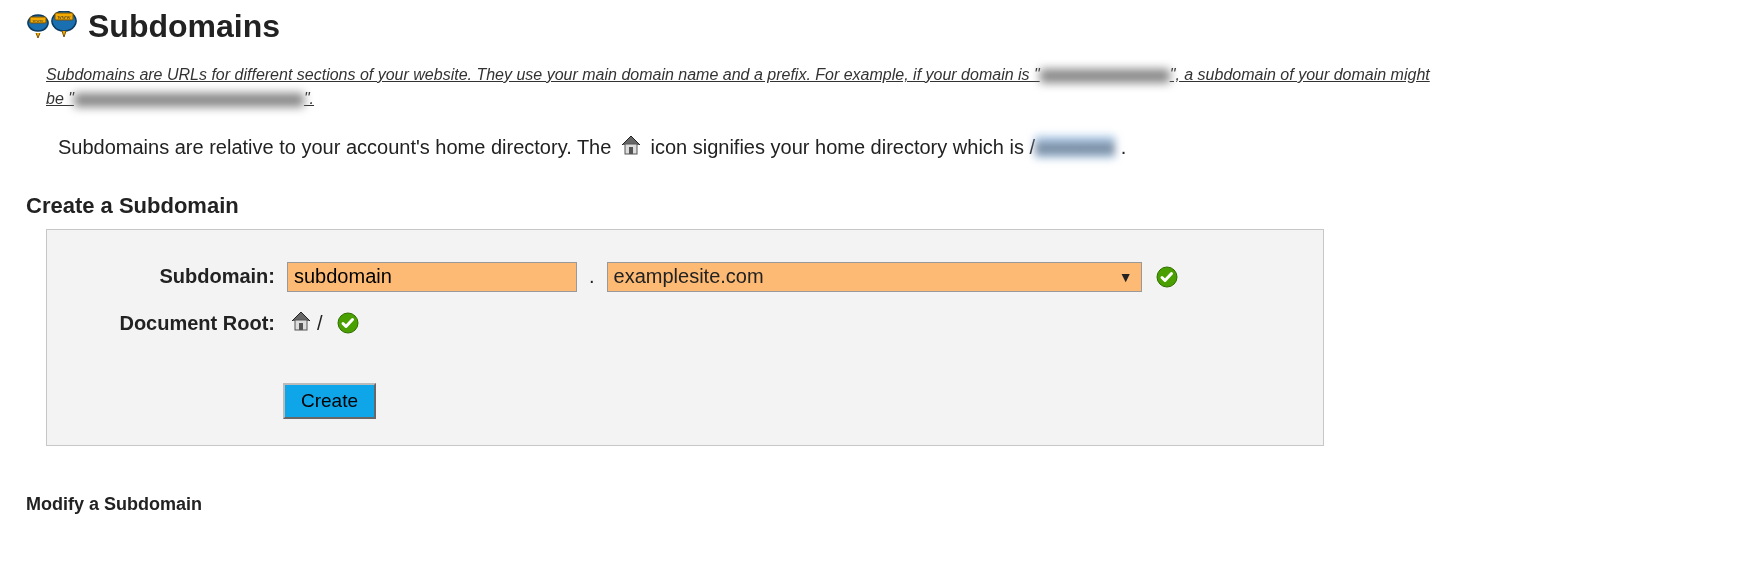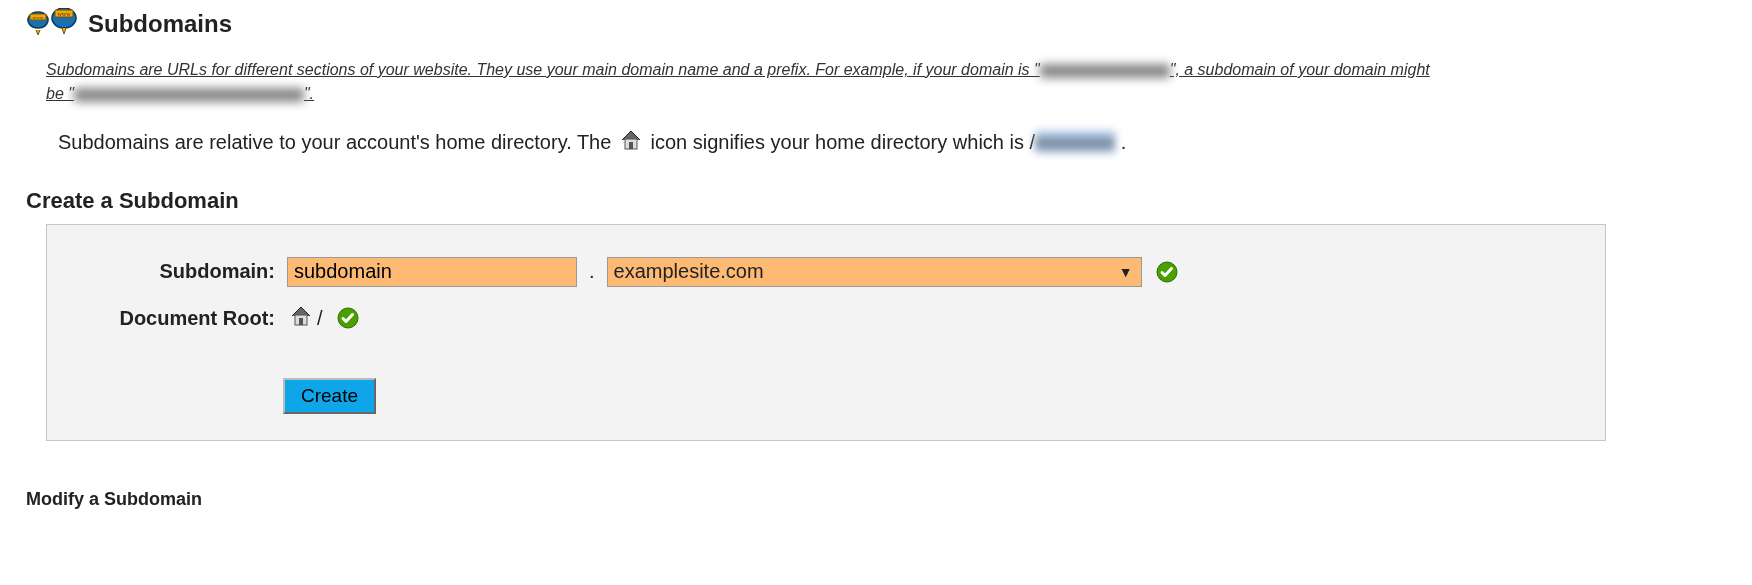--- a/index.html
+++ b/index.html
@@ -14,21 +14,21 @@
   .page {
     padding: 8px 26px 30px 26px;
   }
   .title-row {
     display: flex;
     align-items: center;
     gap: 10px;
     margin-bottom: 18px;
   }
   .title-row h1 {
-    font-size: 24px;
+    font-size: 32px;
     font-weight: bold;
     margin: 0;
   }
   .subd-icon svg { display:block; }
   .intro {
     font-style: italic;
     font-size: 16px;
     color: #333;
     margin: 0 0 20px 20px;
     line-height: 1.5;
@@ -60,21 +60,21 @@
   .sect-head {
     font-weight: bold;
     font-size: 22px;
     margin: 0 0 10px 0;
   }
   .form-box {
     margin-left: 20px;
     border: 1px solid #c7c7c7;
     background: #f3f3f3;
     padding: 32px 18px 26px 18px;
-    width: 1560px;
+    width: 1278px;
     box-sizing: border-box;
   }
   .row {
     display: flex;
     align-items: center;
     margin-bottom: 18px;
     gap: 8px;
   }
   .row .lbl {
     width: 210px;

